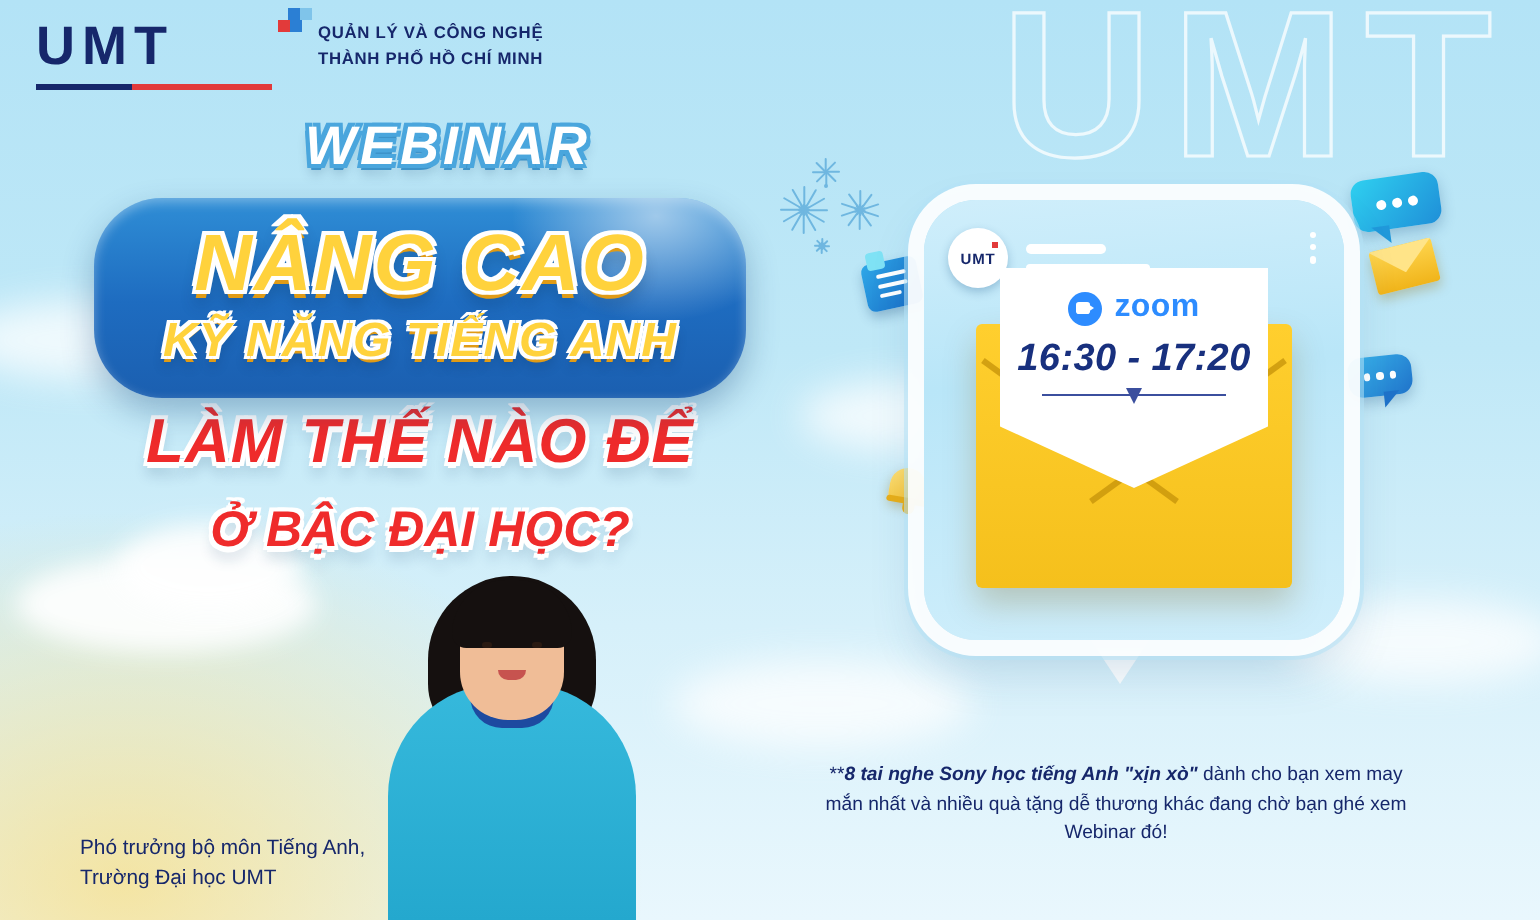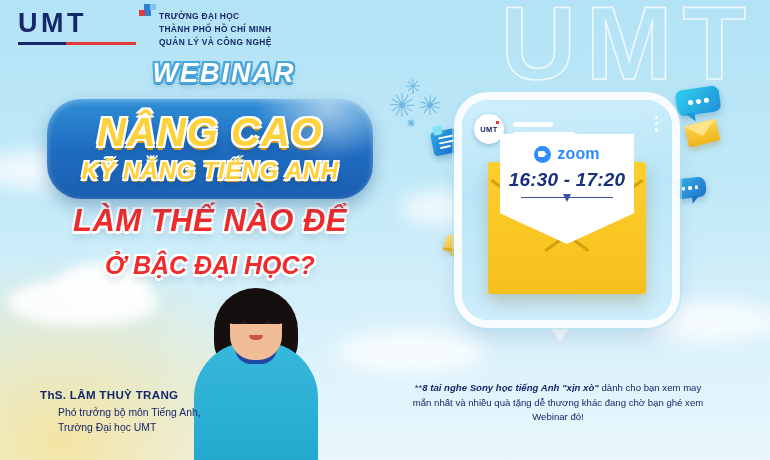--- a/index.html
+++ b/index.html
@@ -186,21 +186,21 @@
   #sp-eye-l,#sp-eye-r{position:absolute;width:5px;height:2.6px;background:#2a1a12;border-radius:2px;bottom:136px;}
   #sp-eye-l{left:50%;margin-left:-15px;}
   #sp-eye-r{left:50%;margin-left:10px;}
   #sp-mouth{position:absolute;left:50%;bottom:120px;width:14px;height:5px;margin-left:-7px;background:#c7534f;border-radius:0 0 9px 9px;}
 
   
   #speaker-name{
     position:absolute;left:40px;top:388px;font-size:11.6px;font-weight:bold;color:#16276b;letter-spacing:.3px;
   }
   #speaker-role{
-    position:absolute;left:40px;top:405px;font-size:10.4px;color:#16276b;line-height:1.45;margin-left:18px;
+    position:absolute;left:40px;top:417px;font-size:10.4px;color:#16276b;line-height:1.45;
   }
   #promo{
     position:absolute;left:408px;top:381px;width:300px;text-align:center;
     font-size:9.6px;color:#16276b;line-height:1.52;
   }
   #promo b{font-style:italic;}
 </style>
 </head>
 <body>
 
@@ -221,23 +221,22 @@
       <div id="logo-umt">UMT</div>
       <div id="logo-underline"></div>
       <div id="logo-plus">
         <i class="b1"></i>
           <i class="b2"></i>
           <i class="b3"></i>
           <i class="b4"></i>
       </div>
     </div>
     <div id="logo-text">
-      <div>TRƯỜNG ĐẠI HỌC</div>
+      <div>QUẢN LÝ VÀ CÔNG NGHỆ</div>
       <div>THÀNH PHỐ HỒ CHÍ MINH</div>
-      <div>QUẢN LÝ VÀ CÔNG NGHỆ</div>
     </div>
   </div>
 
   <div class="sparkle ring" style="left:398px;top:78px;width:30px;height:30px;">
     <span style="height:7px;transform:translate(-50%,-100%) rotate(0deg) translateY(-7px);"></span>
     <span style="height:7px;transform:translate(-50%,-100%) rotate(45deg) translateY(-7px);"></span>
     <span style="height:7px;transform:translate(-50%,-100%) rotate(90deg) translateY(-7px);"></span>
     <span style="height:7px;transform:translate(-50%,-100%) rotate(135deg) translateY(-7px);"></span>
     <span style="height:7px;transform:translate(-50%,-100%) rotate(180deg) translateY(-7px);"></span>
     <span style="height:7px;transform:translate(-50%,-100%) rotate(225deg) translateY(-7px);"></span>
@@ -367,21 +366,20 @@
     <div id="sp-body">
       <div id="sp-collar"></div>
     </div>
     <div id="sp-face"></div>
     <div id="sp-hair-top"></div>
     <div id="sp-eye-l"></div>
     <div id="sp-eye-r"></div>
     <div id="sp-mouth"></div>
   </div>
 
-  <div id="speaker-name">ThS. LÂM THUỲ TRANG</div>
   <div id="speaker-role">
     <div>Phó trưởng bộ môn Tiếng Anh,</div>
     <div>Trường Đại học UMT</div>
   </div>
 
   <div id="promo">
     <span>**</span><b>8 tai nghe Sony học tiếng Anh "xịn xò"</b><span> dành cho bạn xem may mắn nhất và nhiều quà tặng dễ thương khác đang chờ bạn ghé xem Webinar đó!</span>
   </div>
 
 </div>

